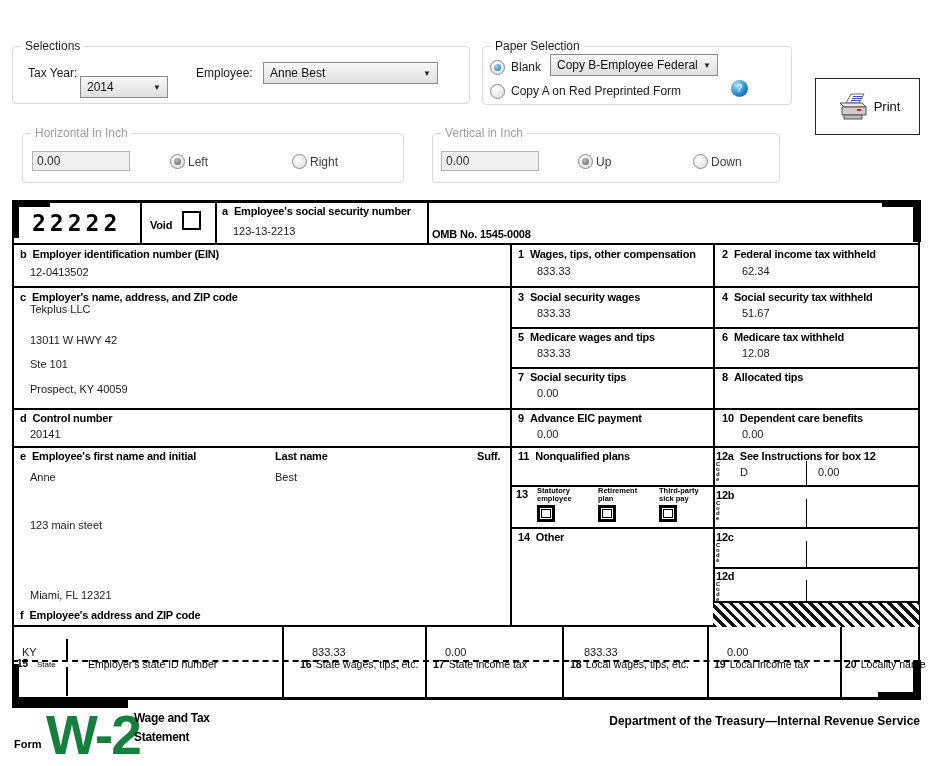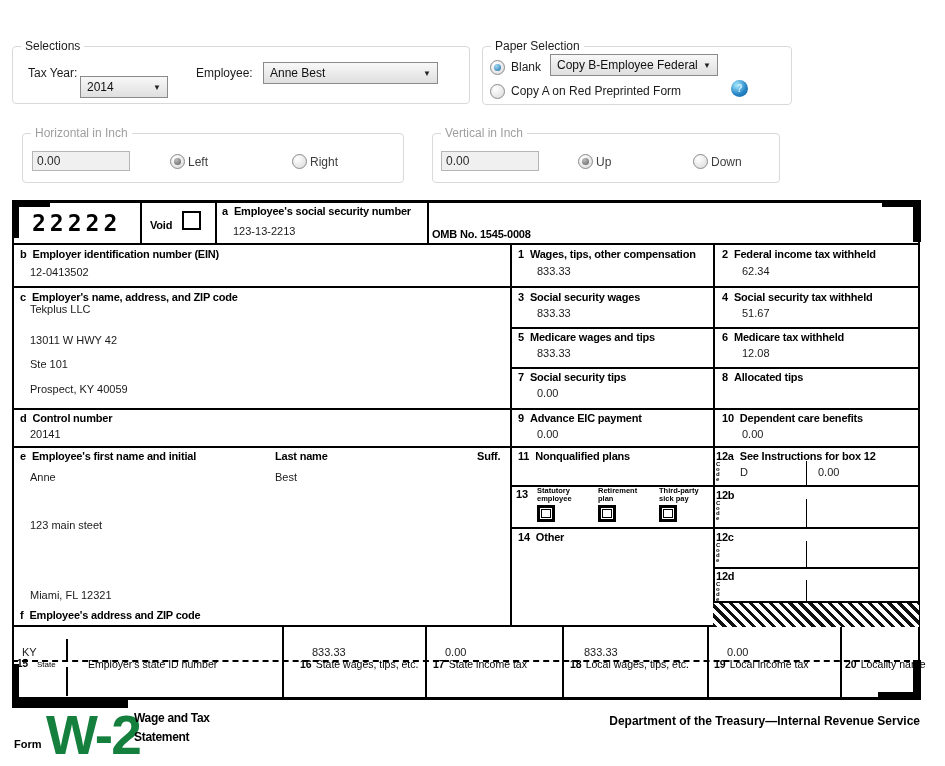--- a/index.html
+++ b/index.html
@@ -84,20 +84,33 @@
   <span class="radio selb" style="left:490px;top:60px"></span>
   <span class="uilabel" style="left:511px;top:60px">Blank</span>
   <div class="combo" style="left:550px;top:54px;width:168px;height:22px">
     <span>Copy B-Employee Federal</span>
     <span class="arrow">▼</span>
   </div>
   <span class="radio" style="left:490px;top:84px"></span>
   <span class="uilabel" style="left:511px;top:84px">Copy A on Red Preprinted Form</span>
   <span class="globe" style="left:731px;top:80px">?</span>
 
+  <div class="printbtn" style="left:815px;top:78px;width:105px;height:57px">
+    <svg width="36" height="32" viewBox="0 0 36 32">
+      <polygon points="11,12 24,12 29,3 16,3" fill="#ffffff" stroke="#666" stroke-width="1"></polygon>
+      <line x1="18" y1="5.5" x2="27" y2="5.5" stroke="#3355bb" stroke-width="1"></line>
+      <line x1="17" y1="7.5" x2="26" y2="7.5" stroke="#3355bb" stroke-width="1"></line>
+      <line x1="16" y1="9.5" x2="25" y2="9.5" stroke="#3355bb" stroke-width="1"></line>
+      <polygon points="5,12 27,12 31,16 9,16" fill="#e8e8e8" stroke="#555" stroke-width="1"></polygon>
+      <rect x="7" y="16" width="24" height="8" fill="#cccccc" stroke="#555" stroke-width="1"></rect>
+      <rect x="22" y="18" width="4" height="2" fill="#cc2222"></rect>
+      <rect x="9" y="24" width="18" height="4" fill="#b9b9b9" stroke="#555" stroke-width="1"></rect>
+    </svg>
+    <span>Print</span>
+  </div>
 
   <div class="group dis" style="left:22px;top:133px;width:380px;height:48px">
     <span class="glabel">Horizontal in Inch</span>
   </div>
   <input class="tbox" style="left: 32px; top: 151px; width: 98px; height: 20px;" value="0.00">
   <span class="radio selg" style="left:170px;top:154px"></span>
   <span class="uilabel dim" style="left:188px;top:155px">Left</span>
   <span class="radio" style="left:292px;top:154px"></span>
   <span class="uilabel dim" style="left:310px;top:155px">Right</span>
   <div class="group dis" style="left:432px;top:133px;width:346px;height:48px">

